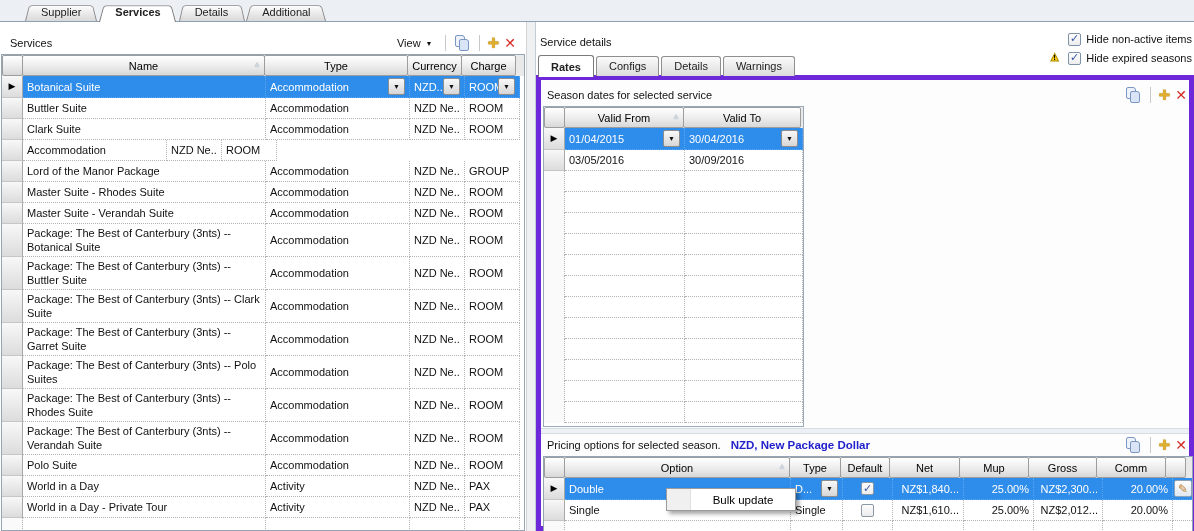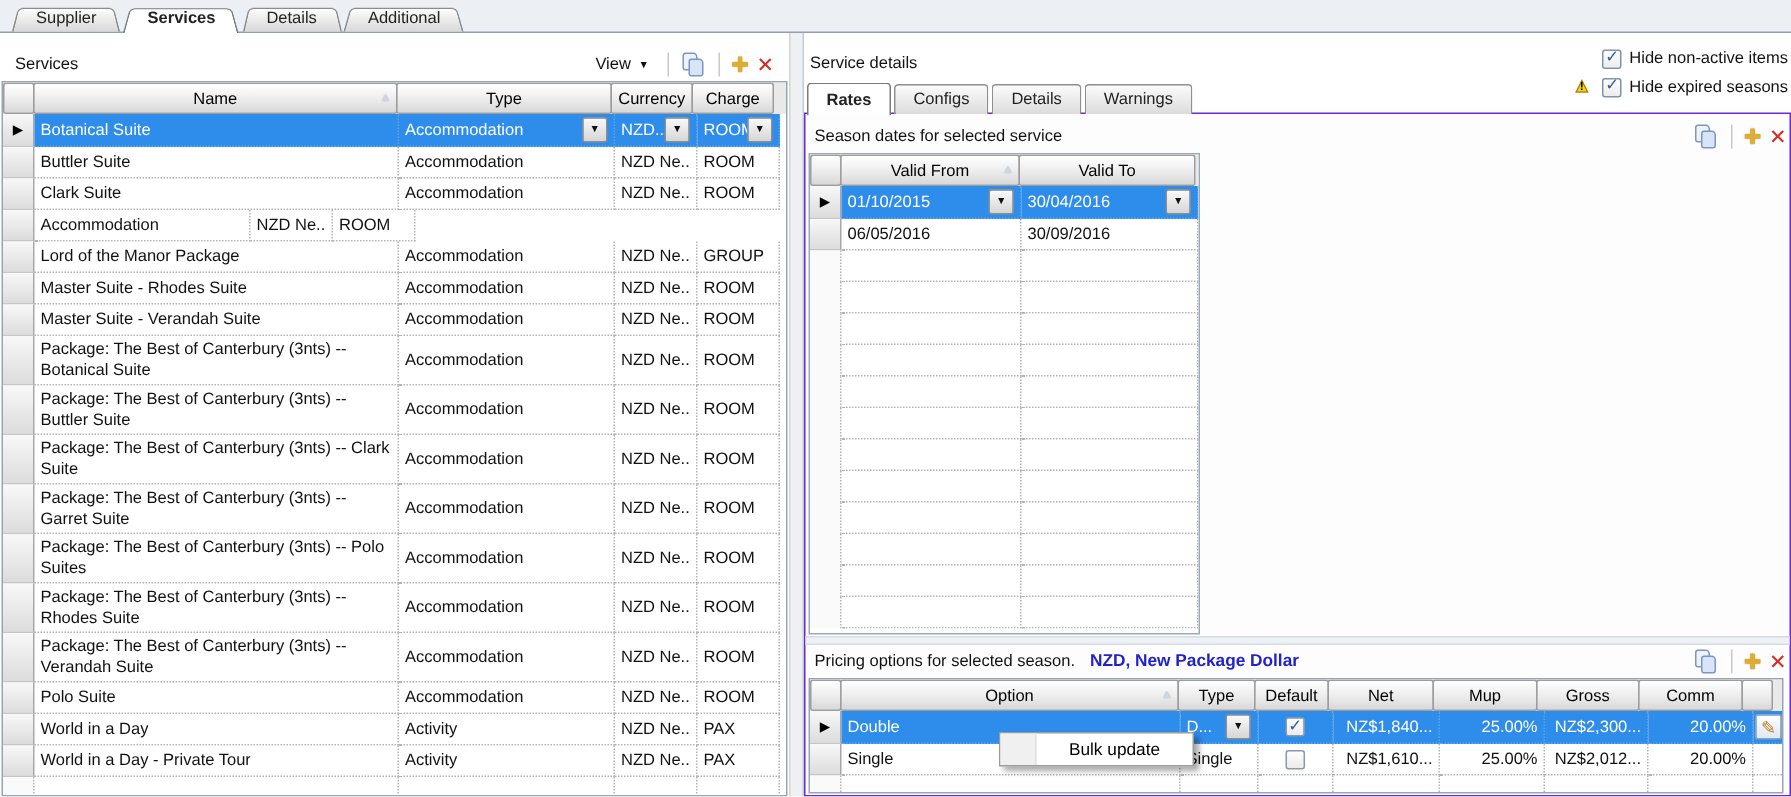--- a/index.html
+++ b/index.html
@@ -2,21 +2,21 @@
 <html><head>
 <meta charset="utf-8">
 <style>
   * { box-sizing: border-box; margin: 0; padding: 0; }
   html,body { width:1194px; height:531px; overflow:hidden;
     font-family:"Liberation Sans","DejaVu Sans",sans-serif; font-size:11px; color:#111; background:#fff; }
   .app { position:relative; width:1194px; height:531px; }
 
   
   .tabstrip { position:relative; height:22px; background:#eceff3; display:flex; align-items:flex-end;
-    padding-left:8px; border-bottom:1px solid #8fa0b4; z-index:5; }
+    padding-left:25px; border-bottom:1px solid #8fa0b4; z-index:5; }
   .tab { position:relative; padding:3px 16px 3px 16px; margin-right:2px; font-size:11px; color:#222;
     cursor:default; z-index:1; }
   .tab::before { content:""; position:absolute; inset:0; z-index:-1;
     background:linear-gradient(#fdfdfd,#d9d9d9); border:1px solid #8b8b8b; border-bottom:none;
     border-radius:4px 4px 0 0; transform:perspective(22px) rotateX(9deg); transform-origin:50% 100%; }
   .tab.active { font-weight:bold; margin-bottom:-1px; padding-bottom:4px; z-index:3; }
   .tab.active::before { background:#ffffff; border-color:#7a7a7a; }
 
   .content { position:absolute; left:0; top:22px; width:1194px; height:509px; background:#fff; }
 
@@ -80,21 +80,21 @@
     border:1px solid #7f93a7; border-radius:2px; display:flex; align-items:center; justify-content:center; }
   .checkbox .check { display:none; color:#3556a8; font-weight:bold; font-size:11px; line-height:1; margin-top:-1px; }
   .checkbox.checked .check { display:block; }
   .warn-icon { position:relative; width:15px; height:14px; display:inline-block; }
   .warn-icon .wb { position:absolute; left:0; top:-2px; font-size:13px; color:#FFD21E; -webkit-text-stroke:1px #b08d00; line-height:15px; }
   .warn-icon .wm { position:absolute; left:5px; top:3px; font-size:8px; font-weight:bold; color:#000; line-height:1; }
   .dtabs { position:absolute; left:2px; top:31px; height:23px; display:flex; align-items:flex-end; z-index:3; }
   .dtab { padding:3px 12px 4px 12px; margin-right:2px; font-size:11px; background:linear-gradient(#fbfbfb,#dcdcdc);
     border:1px solid #8f8f8f; border-bottom:none; border-radius:3px 3px 0 0; color:#222; }
   .dtab.active { background:#fff; font-weight:bold; padding-top:5px; margin-bottom:-1px; border-color:#7a7a7a; }
-  .dbox { position:absolute; left:0; top:53px; right:0; bottom:0; background:#fdfdfd; border:1px solid #6d28d9; }
+  .dbox { position:absolute; left:0; top:53px; right:0; bottom:0; background:#fdfdfd; border:5px solid #6d28d9; }
   .sec-head { position:absolute; left:0; right:2px; height:20px; display:flex; align-items:center; }
   .sec-title { margin-left:6px; font-size:11px; }
   .currency-label { margin-left:10px; font-size:11.5px; font-weight:bold; color:#2222CC; }
   .seasons-head { top:5px; }
   .pricing-head { top:355px; }
   .seasons-grid { left:2px; top:26px; width:261px; height:321px; border-color:#9aa9b9; }
   .w-from { flex:none; width:120px; }
   .w-to   { flex:none; width:118px; }
   .hsplit { position:absolute; left:0; right:0; top:348px; height:6px; background:#edf1f5;
     border-top:1px solid #d4dce4; border-bottom:1px solid #d4dce4; }
@@ -529,37 +529,37 @@
             <div class="h w-to">
                 <span>Valid To</span>
               </div>
           </div>
           <div class="grid-body" id="seasons-body">
               <div class="row seasrow selected">
     <div class="gutter">
       <span class="marker">▶</span>
                 </div>
     <div class="cell w-from">
-      <span class="txt">01/10/2015</span>
+      <span class="txt">01/04/2015</span>
       <span class="dd">
                     <span class="caret">▼</span>
                   </span>
                 </div>
     <div class="cell w-to">
       <span class="txt">30/04/2016</span>
       <span class="dd">
                     <span class="caret">▼</span>
                   </span>
                 </div>
   </div>
               <div class="row seasrow">
     <div class="gutter">
       </div>
     <div class="cell w-from">
-      <span class="txt">06/05/2016</span>
+      <span class="txt">03/05/2016</span>
       </div>
     <div class="cell w-to">
       <span class="txt">30/09/2016</span>
       </div>
   </div>
               <div class="row seasrow empty">
     <div class="gutter">
       </div>
     <div class="cell w-from">
       <span class="txt"></span>

